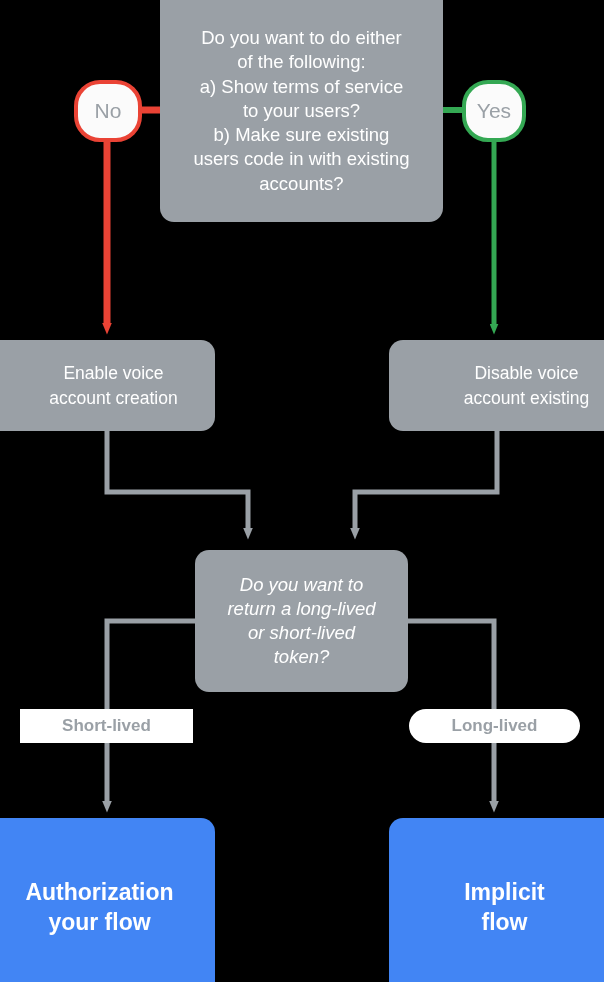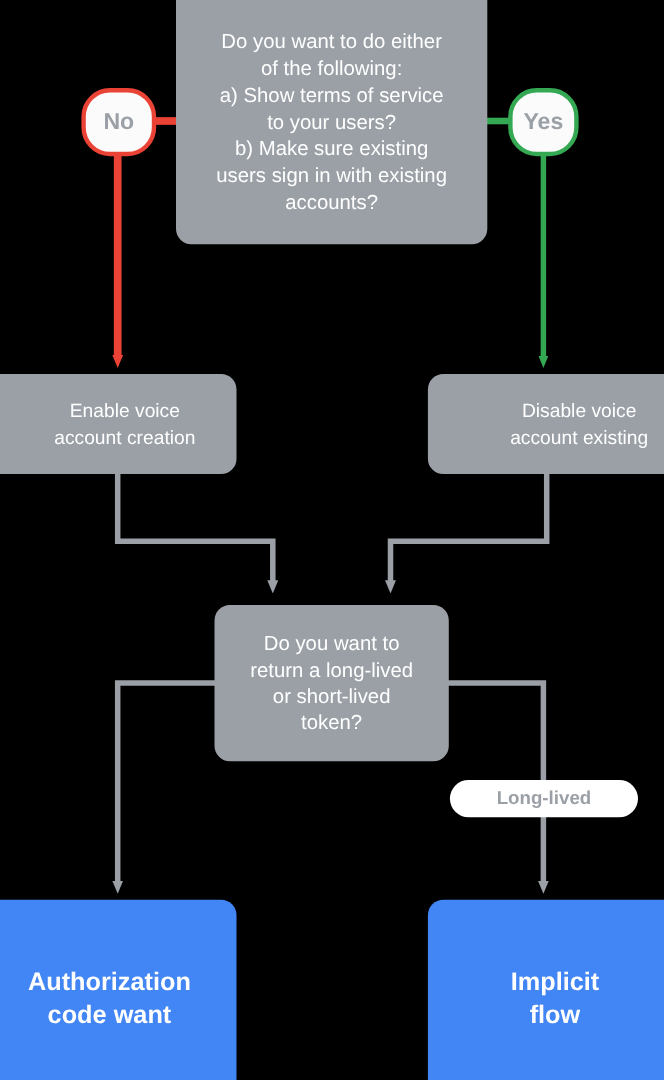--- a/index.html
+++ b/index.html
@@ -61,20 +61,21 @@
   }
 
   #decision-token {
     left: 195px;
     top: 550px;
     width: 213px;
     height: 142px;
   }
   #decision-token .txt {
     font-size: 18.5px;
+    font-style: italic;
   }
 
   #enable-box {
     left: -16px;
     top: 340px;
     width: 231px;
     height: 91px;
     border-radius: 0 14px 14px 0;
   }
   #disable-box {
@@ -90,21 +91,21 @@
     line-height: 1.38;
     margin-left: 44px;
   }
   #enable-box .txt { padding-right: 16px; }
   #disable-box .txt { padding-left: 0px; }
 
   
   .pill {
     background: #fbfbfb;
     border-radius: 26px;
-    font-weight: bold;
+    font-weight: normal;
     font-size: 21px;
     color: #9aa0a6;
   }
   #pill-no {
     left: 74px;
     top: 80px;
     width: 68px;
     height: 62px;
     border: 4px solid #ea4335;
   }
@@ -198,21 +199,21 @@
 
     <path d="M403,621 L494,621 L494,802" fill="none" stroke="#9aa0a6" stroke-width="5" marker-end="url(#ah-gray)"></path>
   </svg>
 
   <div class="node gray-box" id="decision-top">
     <div class="txt">Do you want to do either
 of the following:
 a) Show terms of service
 to your users?
 b) Make sure existing
-users sign in with existing
+users code in with existing
 accounts?</div>
   </div>
 
   <div class="node pill" id="pill-no">
     <span>No</span>
   </div>
 
   <div class="node pill" id="pill-yes">
     <span>Yes</span>
   </div>
@@ -227,28 +228,31 @@
 account existing</div>
   </div>
 
   <div class="node gray-box" id="decision-token">
     <div class="txt">Do you want to
 return a long-lived
 or short-lived
 token?</div>
   </div>
 
+  <div class="node edge-label" id="label-short">
+    <span>Short-lived</span>
+  </div>
 
   <div class="node edge-label" id="label-long">
     <span>Long-lived</span>
   </div>
 
   <div class="node blue-box" id="auth-code-flow">
     <div class="txt">Authorization
-code want</div>
+your flow</div>
   </div>
 
   <div class="node blue-box" id="implicit-flow">
     <div class="txt">Implicit
 flow</div>
   </div>
 
 </div>
 
 </body></html>

